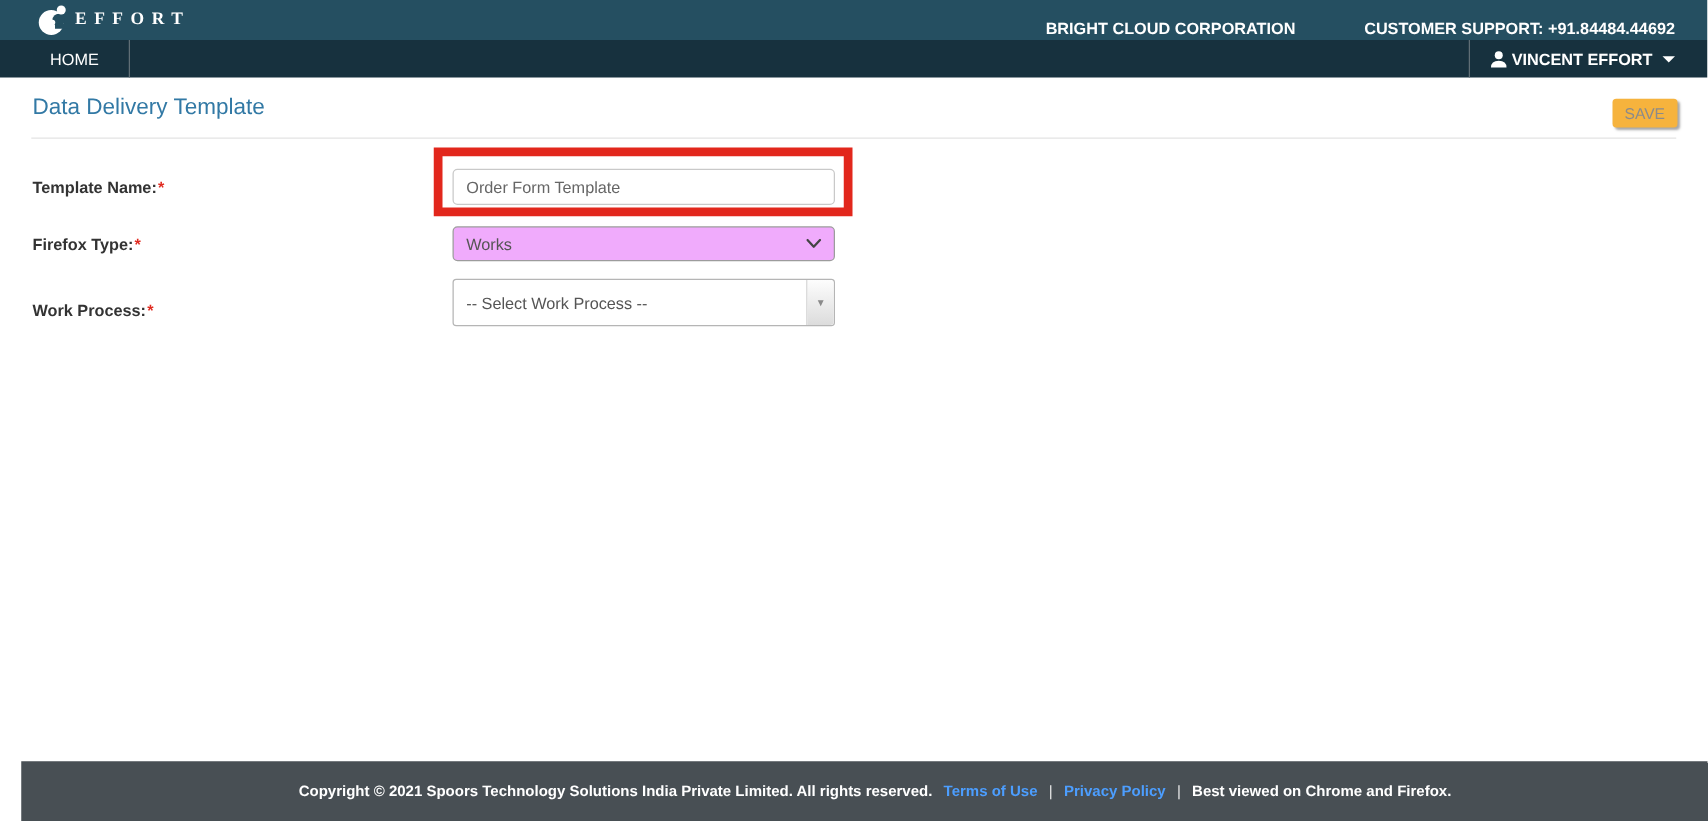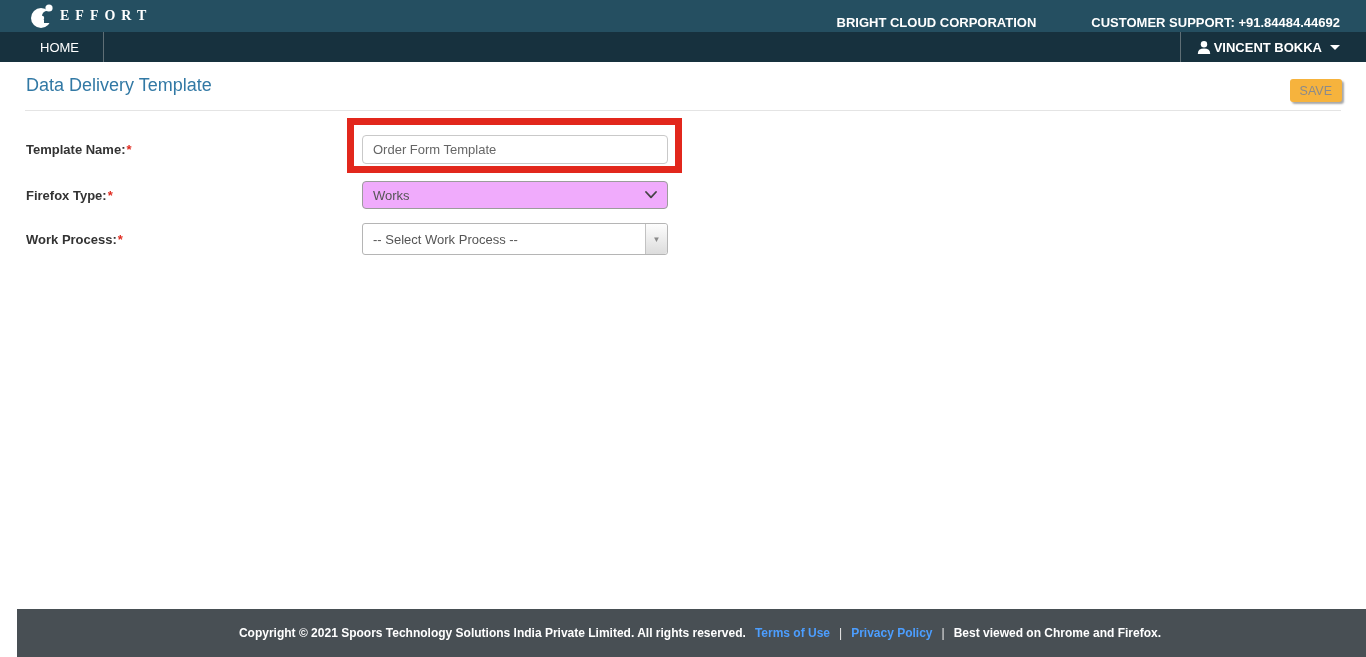--- a/index.html
+++ b/index.html
@@ -99,21 +99,21 @@
   }
   .select-box {
     position: absolute; left: 362px; top: 181px; width: 306px; height: 28px;
     border: 1px solid #9c9c9c; border-radius: 4px; background: #f0abfc;
     display: flex; align-items: center;
     padding: 0 10px; font-size: 13px; color: #555;
     cursor: pointer;
   }
   .select-box .chev { margin-left: auto; }
   .combo {
-    position: absolute; left: 362px; top: 223px; width: 306px; height: 32px;
+    position: absolute; left: 362px; top: 223px; width: 306px; height: 38px;
     border: 1px solid #b5b5b5; border-radius: 3px; background: #fff;
     display: flex; align-items: stretch;
     font-size: 13px; color: #555;
     cursor: pointer;
   }
   .combo-text {
     flex: 1; display: flex; align-items: center; padding: 0 10px;
   }
   .combo-btn {
     width: 22px; display: flex; align-items: center; justify-content: center;
@@ -156,21 +156,21 @@
 <div class="navbar">
   <div class="nav-home">HOME</div>
   <div class="nav-vdivider"></div>
   <div class="nav-right">
     <div class="nav-vdivider"></div>
     <div class="user-menu">
       <svg width="14" height="15" viewBox="0 0 14 15">
         <circle cx="7" cy="4.2" r="3.2" fill="#ffffff"></circle>
         <path d="M0.8 14 Q0.8 8.6 7 8.6 Q13.2 8.6 13.2 14 Z" fill="#ffffff"></path>
       </svg>
-      <span>VINCENT BOKKA</span>
+      <span>VINCENT EFFORT</span>
       <span class="caret"></span>
     </div>
   </div>
 </div>
 
 <h1 class="page-title">Data Delivery Template</h1>
 <div class="title-buttons">
   <button class="btn">SAVE</button>
 </div>
 <div class="title-divider"></div>
@@ -184,21 +184,21 @@
 <div class="field-label" style="top:188px">
   <span>Firefox Type:</span><span class="req">*</span>
 </div>
 <div class="select-box">
   <span>Works</span>
   <svg class="chev" width="12" height="8" viewBox="0 0 12 8">
     <polyline points="1,1 6,6.4 11,1" fill="none" stroke="#444" stroke-width="1.8" stroke-linecap="round" stroke-linejoin="round"></polyline>
   </svg>
 </div>
 
-<div class="field-label" style="top:232px">
+<div class="field-label" style="top:241px">
   <span>Work Process:</span><span class="req">*</span>
 </div>
 <div class="combo">
   <span class="combo-text">-- Select Work Process --</span>
   <span class="combo-btn">
     <span>▼</span>
   </span>
 </div>
 
 <div class="footer">

